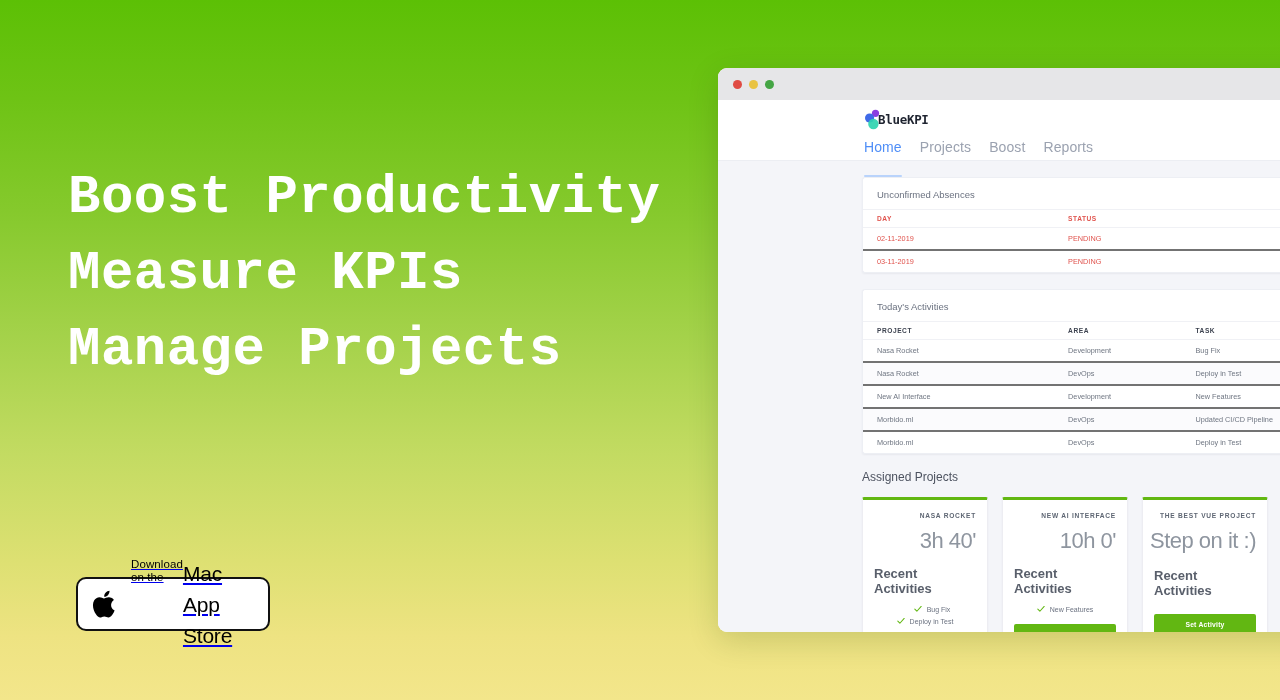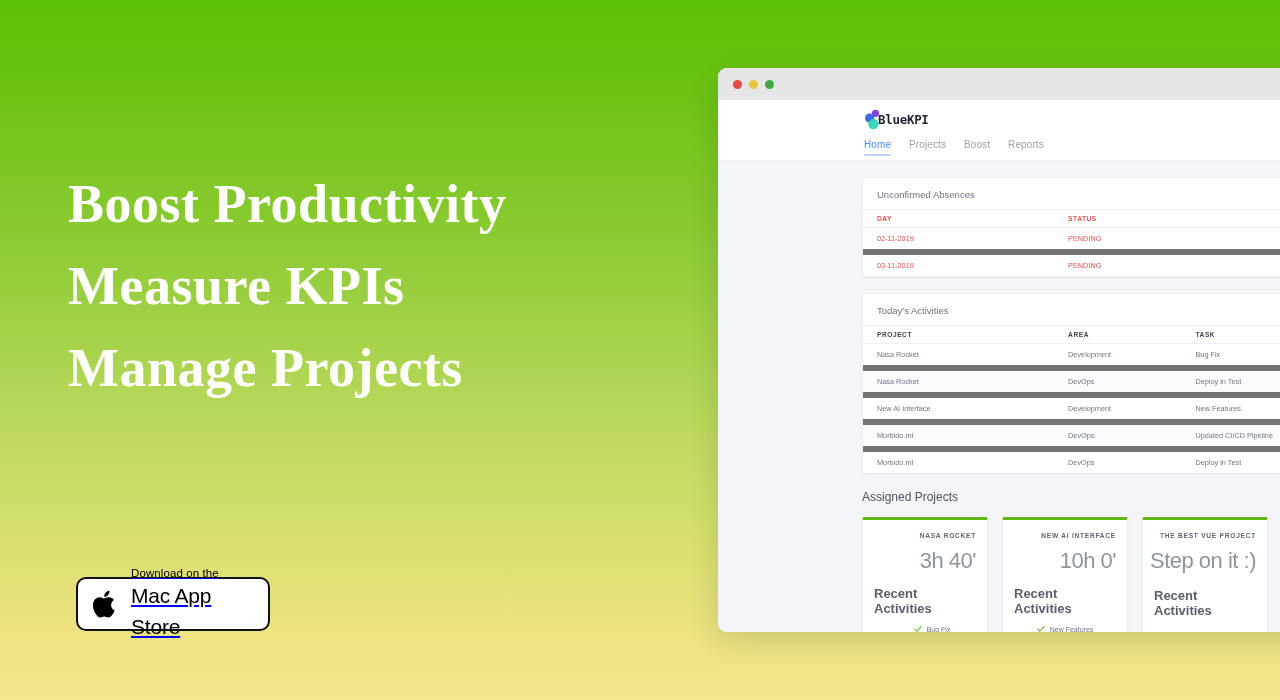--- a/index.html
+++ b/index.html
@@ -26,28 +26,27 @@
 
   
   .hero {
     position: absolute;
     left: 68px;
     top: 160px;
     width: 600px;
   }
 
   .hero-line {
-    font-family: Liberation Serif, serif;
+    font-family: Liberation Mono, monospace;
     font-weight: bold;
     font-size: 54px;
     line-height: 76px;
     color: #ffffff;
     letter-spacing: 0.5px;
     white-space: nowrap;
-    margin-top: 6px;
   }
 
   
   .badge {
     position: absolute;
     left: 76px;
     top: 577px;
     width: 194px;
     height: 54px;
     background: #ffffff;
@@ -57,21 +56,21 @@
     align-items: center;
     padding: 0 14px;
     gap: 11px;
   }
   .badge-apple {
     width: 28px;
     height: 34px;
     flex: none;
     display: block;
   }
-  .badge-text { display: flex; flex-direction: column; justify-content: flex-start; }
+  .badge-text { display: flex; flex-direction: row; justify-content: flex-start; }
   .badge-small {
     font-size: 11.5px;
     color: #000000;
     line-height: 13px;
     letter-spacing: 0.1px;
   }
   .badge-big {
     font-size: 21px;
     color: #000000;
     line-height: 31px;
@@ -129,24 +128,24 @@
   .navbar {
     height: 22px;
     background: #ffffff;
     border-bottom: 1px solid #eceef3;
     display: flex;
     align-items: flex-start;
     padding-left: 146px;
     gap: 18px;
   }
   .nav-item {
-    font-size: 10px;
+    font-size: 14px;
     color: #9ba2b0;
     position: relative;
-    padding-bottom: 6px;
+    padding-bottom: 22px;
     cursor: pointer;
     letter-spacing: 0.1px;
   }
   .nav-item.active { color: #4f8ef7; }
   .nav-item.active::after {
     content: "";
     position: absolute;
     left: 0; right: 0; bottom: 0;
     height: 2px;
     background: #b9d3fb;
@@ -182,21 +181,21 @@
     font-size: 6.6px;
     font-weight: bold;
     letter-spacing: 0.55px;
     padding: 5px 0 5px 14px;
     border-top: 1px solid #f0f1f5;
     border-bottom: 1px solid #f0f1f5;
   }
   td {
     font-size: 7.3px;
     padding: 6px 0 6px 14px;
-    border-bottom: 6px solid #737373;
+    border-bottom: 2px solid #737373;
   }
   tr:last-child td { border-bottom: none; }
 
   .t-absences th { color: #e0534d; }
   .t-absences td { color: #e0534d; }
   .t-activities th { color: #3d4350; }
   .t-activities td { color: #6f7682; }
   .t-activities tbody tr:nth-child(even) { background: #fbfbfd; }
 
   .col-1 { width: 42%; }

